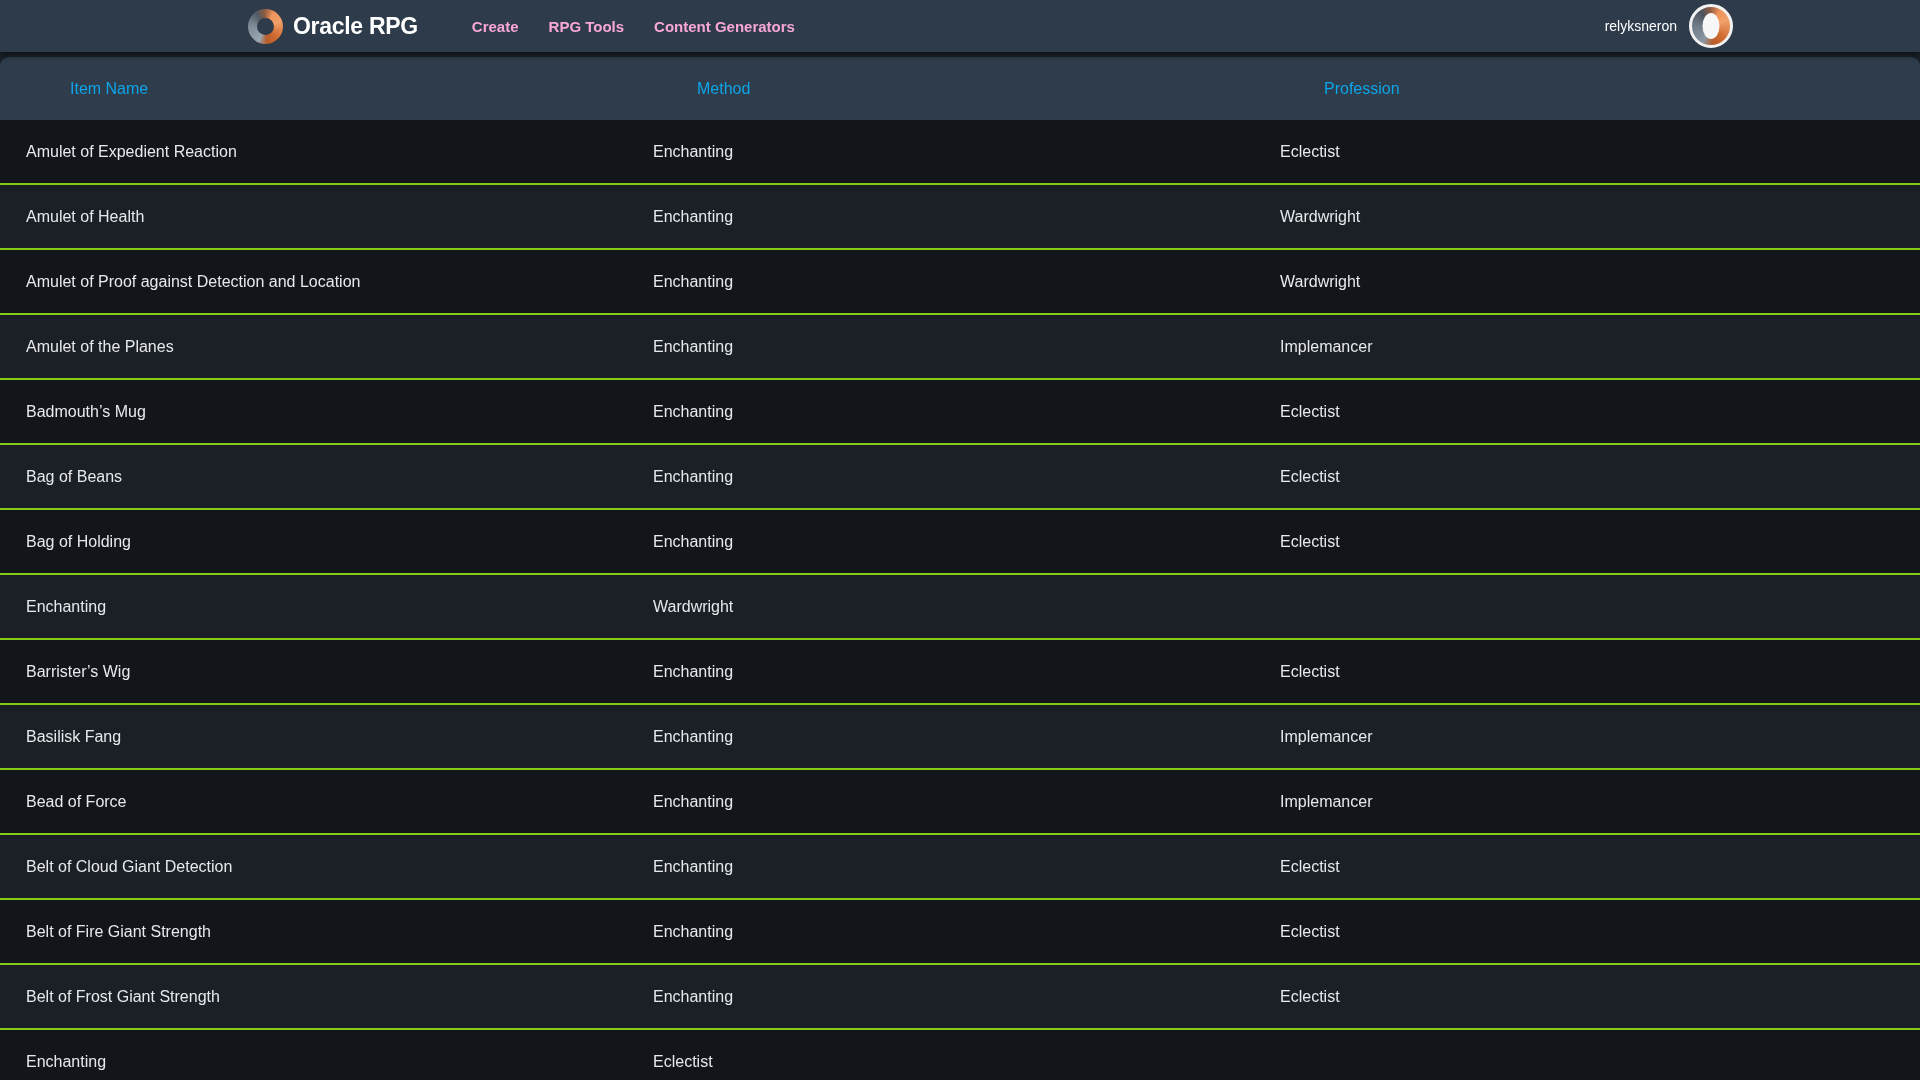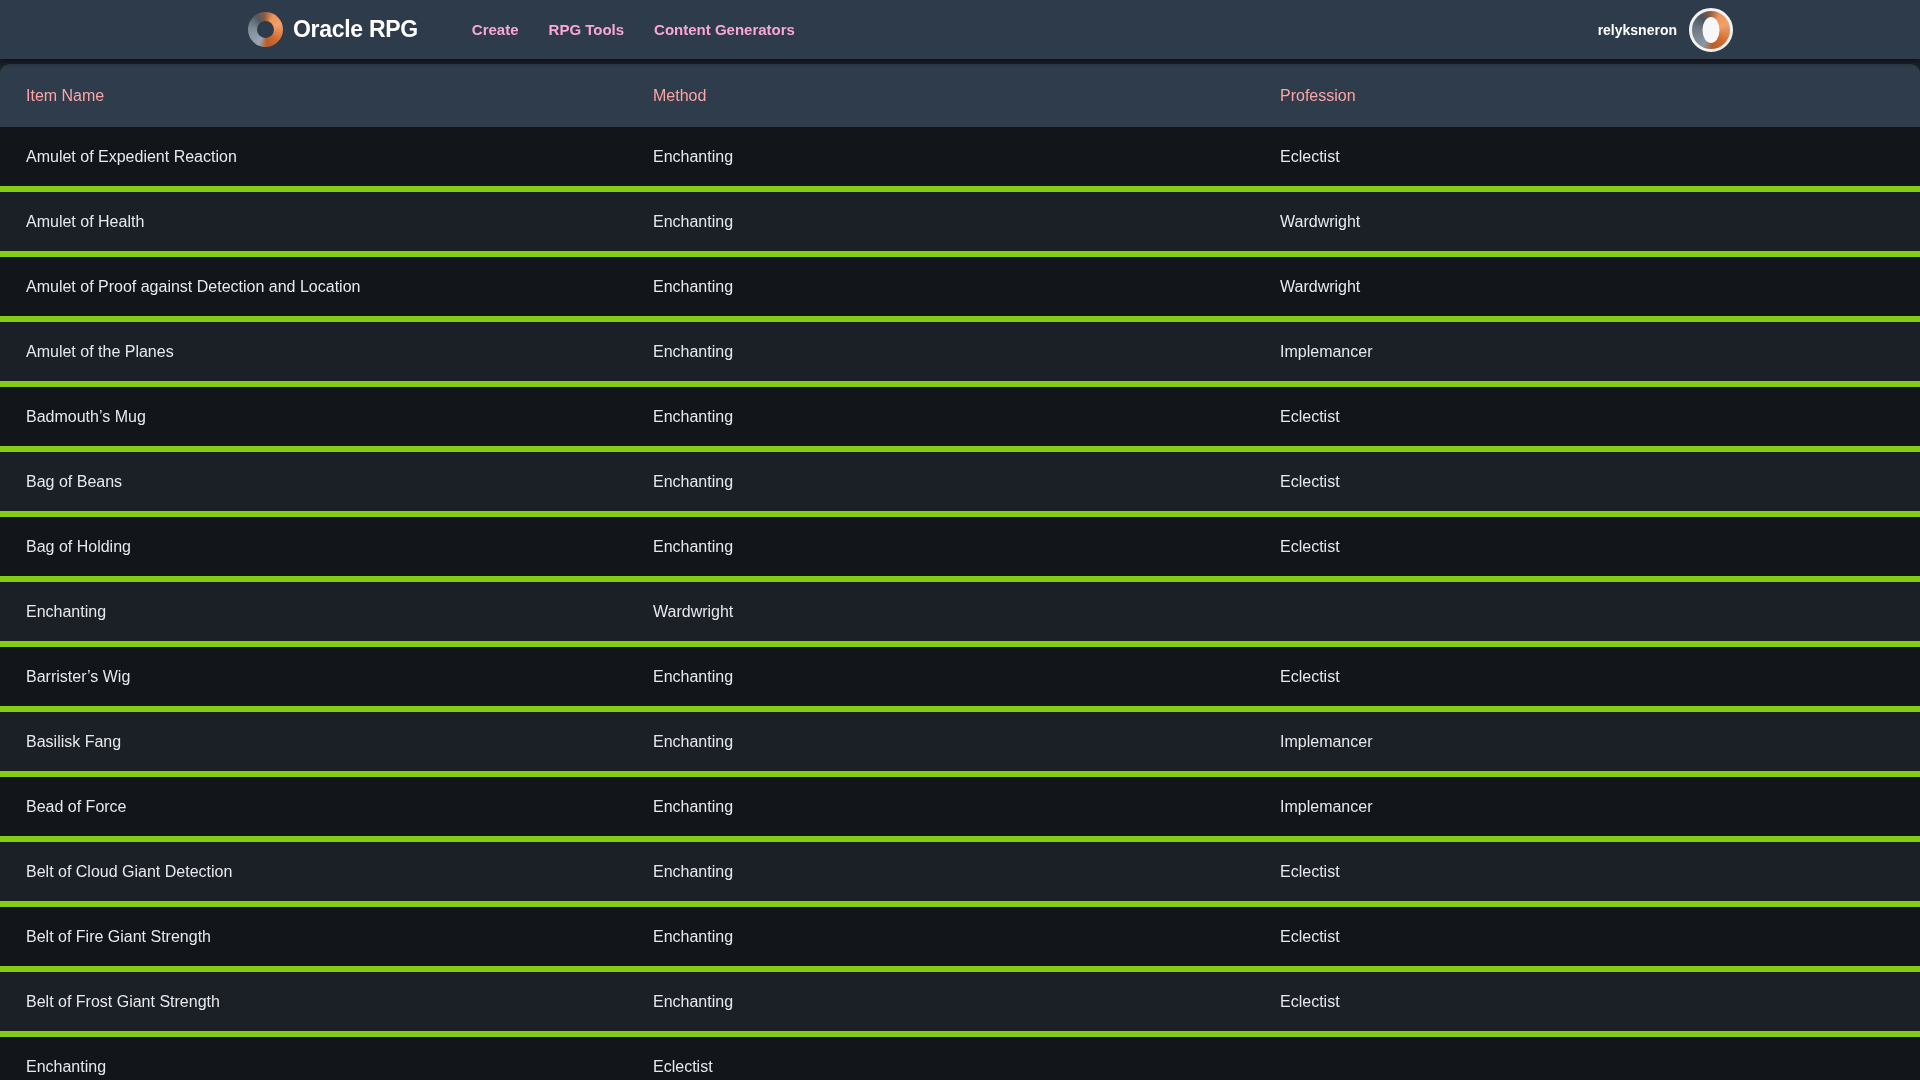--- a/index.html
+++ b/index.html
@@ -6,21 +6,21 @@
   html, body {
     width: 1920px; height: 1080px;
     overflow: hidden;
     background: #1a2129;
     font-family: "Liberation Sans", sans-serif;
   }
 
   
   .nav {
     position: relative;
-    height: 59px;
+    height: 52px;
     background: #2d3b4a;
     display: flex;
     align-items: center;
     justify-content: space-between;
     box-shadow: 0 3px 6px rgba(0,0,0,0.45);
     z-index: 5;
   }
   .nav-left {
     display: flex;
     align-items: center;
@@ -65,21 +65,21 @@
     cursor: pointer;
   }
   .nav-right {
     display: flex;
     align-items: center;
     margin-right: 187px;
   }
   .username {
     color: #ffffff;
     font-size: 14px;
-    font-weight: 700;
+    font-weight: 400;
     margin-right: 12px;
     white-space: nowrap;
     cursor: pointer;
   }
   .avatar {
     width: 44px; height: 44px;
     border-radius: 50%;
     border: 3px solid #f2f2f2;
     background: conic-gradient(from 205deg,
       #8b97a2 0deg, #6d7984 70deg, #4a545e 120deg,
@@ -108,31 +108,32 @@
   }
   .thead {
     display: grid;
     grid-template-columns: 627px 627px 1fr;
     align-items: center;
     height: 63px;
     background: #2e3c4b;
     padding-left: 26px;
   }
   .th {
-    color: #fca5a5;
+    color: #0ea5e9;
     font-size: 16px;
     font-weight: 400;
+    margin-left: 44px;
   }
   .tr {
     display: grid;
     grid-template-columns: 627px 627px 1fr;
     align-items: center;
     height: 65px;
     padding-left: 26px;
-    border-bottom: 6px solid #84cc16;
+    border-bottom: 2px solid #84cc16;
     cursor: pointer;
   }
   .tr:nth-child(odd)  { background: #12151a; }
   .tr:nth-child(even) { background: #1b1f26; }
   .td {
     color: #e7e9ec;
     font-size: 16px;
     font-weight: 400;
     white-space: nowrap;
   }

